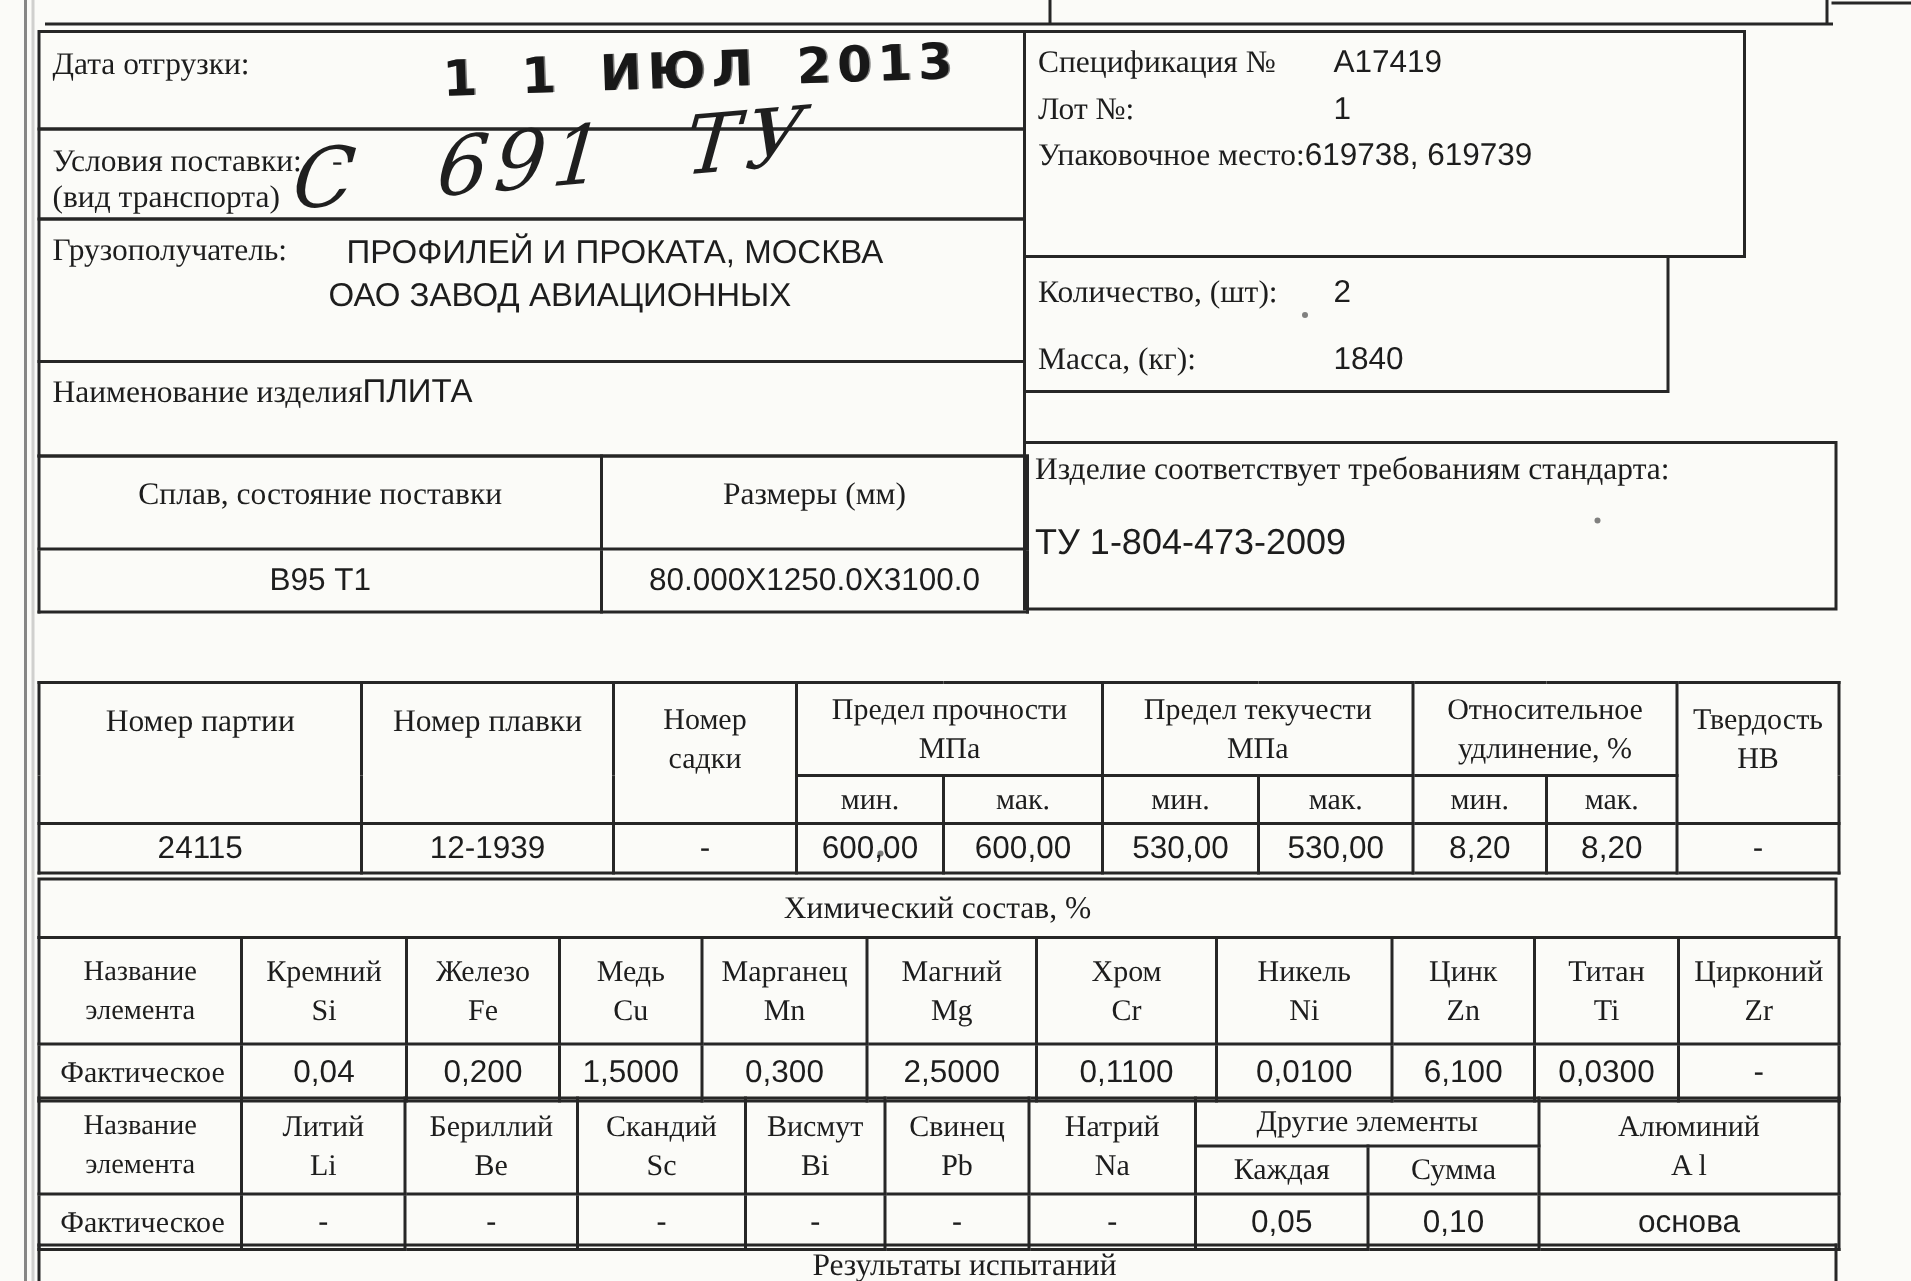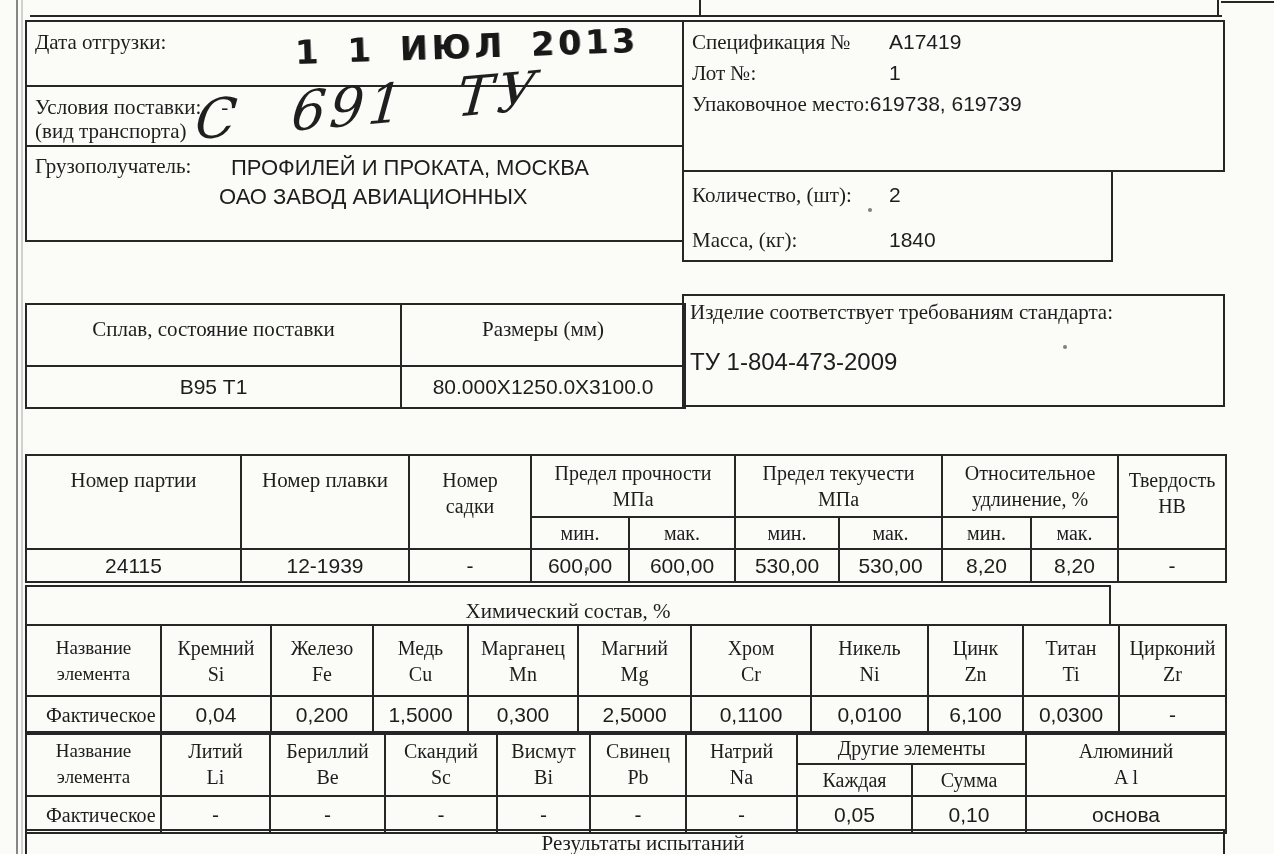--- a/index.html
+++ b/index.html
@@ -38,21 +38,21 @@
   table.tbl { position: absolute; border-collapse: collapse; table-layout: fixed; background: transparent; }
   .tbl td {
     border: 2px solid #262626; padding: 0; text-align: center; vertical-align: middle;
     font-family: "Liberation Serif", "DejaVu Serif", serif; font-size: 20px; line-height: 26px;
     overflow: hidden;
   }
   .tbl td.top { vertical-align: top; padding-top: 11px; }
   .tbl .l1, .tbl .l2 { display: block; line-height: 26px; }
   .tbl td.dv { font-family: "Liberation Sans", "DejaVu Sans", sans-serif; font-size: 21px; }
   .tbl td.fact {
-    text-align: left; white-space: nowrap; padding-left: 19px;
+    text-align: center; white-space: nowrap; padding-left: 3px;
     font-size: 20px;
   }
   .title-row { text-align: center; font-size: 21px; display: flex; align-items: center; justify-content: center; }
 
   .line { line-height: 29px; white-space: nowrap; }
   .lblw { display: inline-block; }
 </style>
 </head>
 <body>
 
@@ -83,39 +83,44 @@
   <div class="handwriting">С 691 ТУ</div>
 
   <div class="box" style="left:25px; top:145px; width:659px; height:97px;">
     <span class="lbl" style="position:absolute; left:8px; top:7px;">Грузополучатель:</span>
     <div style="position:absolute; left:192px; top:6px;">
       <div class="val" style="font-size:22px; line-height:29px; margin-left:12px;">ПРОФИЛЕЙ И ПРОКАТА, МОСКВА</div>
       <div class="val" style="font-size:22px; line-height:29px;">ОАО ЗАВОД АВИАЦИОННЫХ</div>
     </div>
   </div>
 
+  <div class="box" style="left:25px; top:240px; width:659px; height:65px;">
+    <div style="position:absolute; left:8px; top:6px; white-space:nowrap;">
+      <span class="lbl">Наименование изделия</span><span class="val" style="font-size:22px;">ПЛИТА</span>
+    </div>
+  </div>
 
   <table class="tbl" style="left:25px; top:303px; width:659px;">
     <colgroup>
         <col style="width:375px">
         <col style="width:284px">
       </colgroup>
     <tbody>
         <tr style="height:62px;">
       <td class="top" style="font-size:21px;">Сплав, состояние поставки</td>
       <td class="top" style="font-size:21px;">Размеры (мм)</td>
     </tr>
     <tr style="height:42px;">
       <td class="dv">В95 Т1</td>
       <td class="dv">80.000Х1250.0Х3100.0</td>
     </tr>
   </tbody>
     </table>
 
-  <div class="box" style="left:682px; top:20px; width:543px; height:152px;">
+  <div class="box" style="left:682px; top:20px; width:482px; height:152px;">
     <div style="position:absolute; left:8px; top:5px;">
       <div class="line">
         <span class="lbl lblw" style="width:197px;">Спецификация №</span><span class="val">А17419</span>
       </div>
       <div class="line">
         <span class="lbl lblw" style="width:197px;">Лот №:</span><span class="val">1</span>
       </div>
       <div class="line">
         <span class="lbl">Упаковочное место:</span><span class="val">619738, 619739</span>
       </div>
@@ -191,21 +196,21 @@
       <td class="dv">600,00</td>
       <td class="dv">530,00</td>
       <td class="dv">530,00</td>
       <td class="dv">8,20</td>
       <td class="dv">8,20</td>
       <td class="dv">-</td>
     </tr>
   </tbody>
     </table>
 
-  <div class="box title-row" style="left:25px; top:585px; width:1086px; height:41px;align-items:flex-end;">
+  <div class="box title-row" style="left:25px; top:585px; width:1200px; height:41px;">
     <span class="lbl">Химический состав, %</span>
   </div>
 
   <table class="tbl" style="left:25px; top:624px; width:1200px;">
     <colgroup>
       <col style="width:135px">
         <col style="width:110px">
         <col style="width:102px">
         <col style="width:95px">
       <col style="width:110px">

